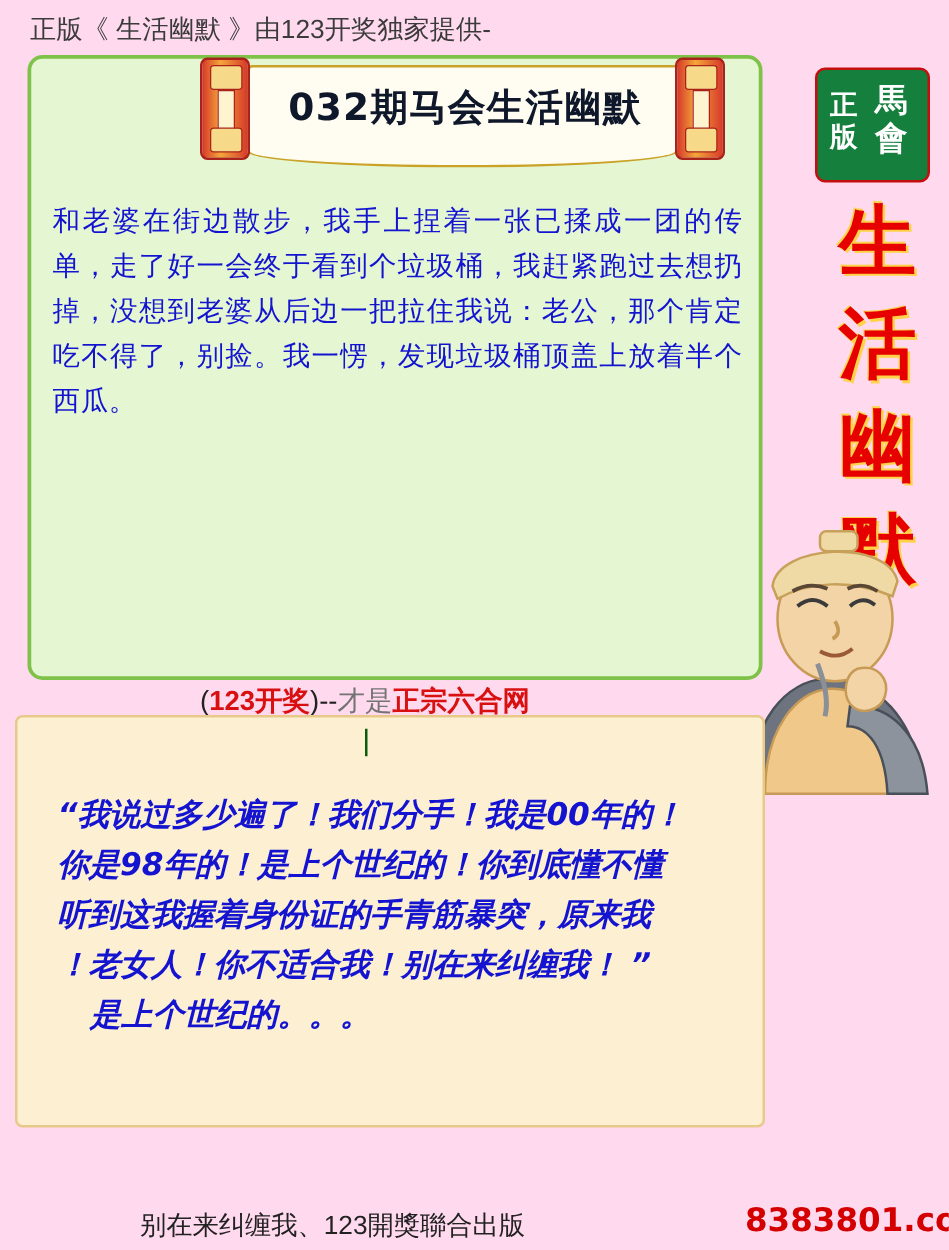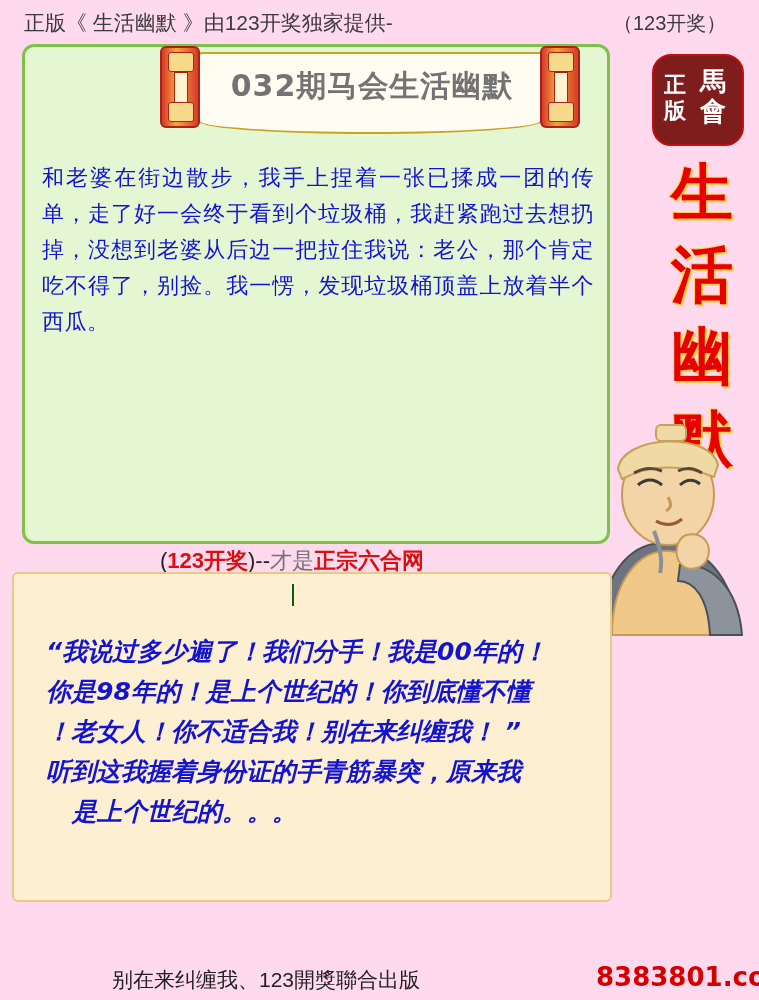--- a/index.html
+++ b/index.html
@@ -88,21 +88,21 @@
   }
   .scroll-title {
     position: absolute;
     left: 182px;
     top: 66px;
     width: 380px;
     text-align: center;
     font-size: 30px;
     font-weight: bold;
     font-family: "DejaVu Sans", sans-serif;
-    color: #737373;
+    color: #0f172a;
     z-index: 5;
     letter-spacing: 1px;
     white-space: nowrap;
   }
   .scroll-roll {
     position: absolute;
     top: 0;
     width: 40px;
     height: 82px;
     background: linear-gradient(90deg,#d73a2a 0%, #f4a63a 40%, #d73a2a 100%);
@@ -162,22 +162,22 @@
   .caption .blue { color: #737373; }
   .caption .dark { color: #222; }
 
   
   .stamp {
     position: absolute;
     left: 652px;
     top: 54px;
     width: 88px;
     height: 88px;
-    background: #7f1d1d;
-    border-radius: 19px;
+    background: #15803d;
+    border-radius: 8px;
     border: 2px solid #c40f0f;
   }
   .stamp .s-col {
     position: absolute;
     color: #fff;
     font-weight: bold;
     font-family: "DejaVu Sans", sans-serif;
     font-size: 22px;
     line-height: 26px;
     text-align: center;
@@ -268,21 +268,20 @@
     font-family: "DejaVu Sans", sans-serif;
     color: #d40000;
     white-space: nowrap;
   }
 </style>
 </head>
 <body>
 
 <div class="top-bar">
   <div class="top-left-text">正版《 生活幽默 》由123开奖独家提供-</div>
-  <div class="top-right-text">（123开奖）</div>
 </div>
 
 <div class="green-panel"></div>
 
 <div class="scroll-banner">
   <div class="scroll-body"></div>
   <div class="scroll-roll left">
     <div class="knob t"></div>
       <div class="bar"></div>
       <div class="knob b"></div>
@@ -341,19 +340,19 @@
   </svg>
 </div>
 
 <div class="cream-panel"></div>
 <div class="replay-head">
   <span class="cursor"></span>
 </div>
 <div class="replay-body">
   <span class="l">“我说过多少遍了！我们分手！我是00年的！</span>
   <span class="l">你是98年的！是上个世纪的！你到底懂不懂</span>
+  <span class="l">听到这我握着身份证的手青筋暴突，原来我</span>
   <span class="l">！老女人！你不适合我！别在来纠缠我！ ”</span>
-  <span class="l">听到这我握着身份证的手青筋暴突，原来我</span>
   <span class="l indent">是上个世纪的。。。</span>
 </div>
 
 <div class="footer-left">别在来纠缠我、123開獎聯合出版</div>
 <div class="footer-right">8383801.com</div>
 
 </body></html>

